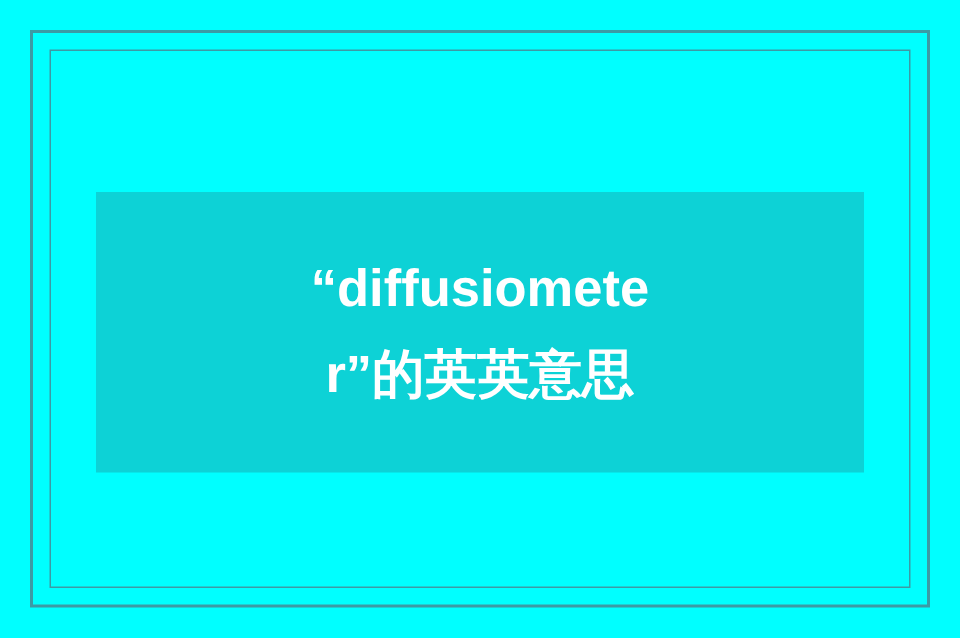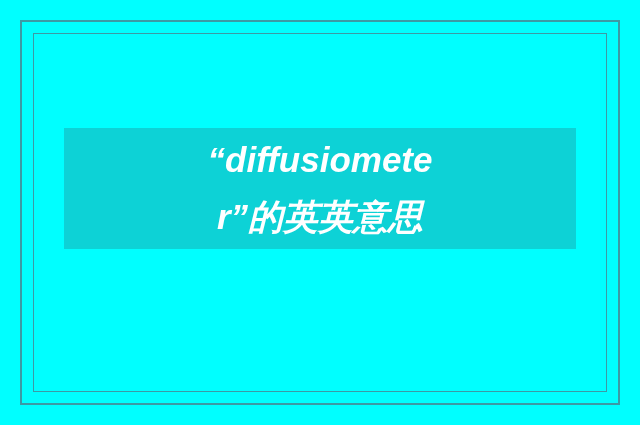--- a/index.html
+++ b/index.html
@@ -46,27 +46,26 @@
     box-sizing: border-box;
     pointer-events: none;
   }
 
   
   .content-card {
     position: absolute;
     left: 64px;
     top: 128px;
     width: 512px;
-    height: 121px;
+    height: 187px;
     background: #0dd2d6;
     box-sizing: border-box;
     display: flex;
     align-items: center;
     justify-content: center;
-    font-style: italic;
   }
 
   .headline {
     width: 262px;
     margin: 0;
     color: #ffffff;
     font-family: "Liberation Sans", "DejaVu Sans", sans-serif;
     font-size: 35px;
     font-weight: bold;
     line-height: 1.62;

